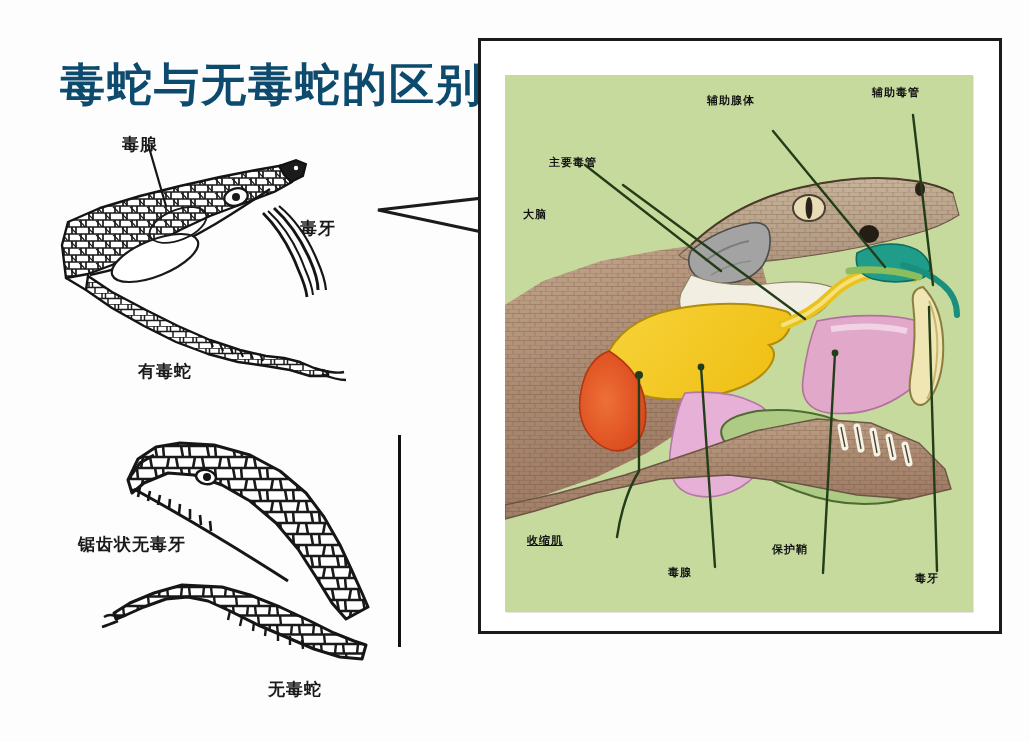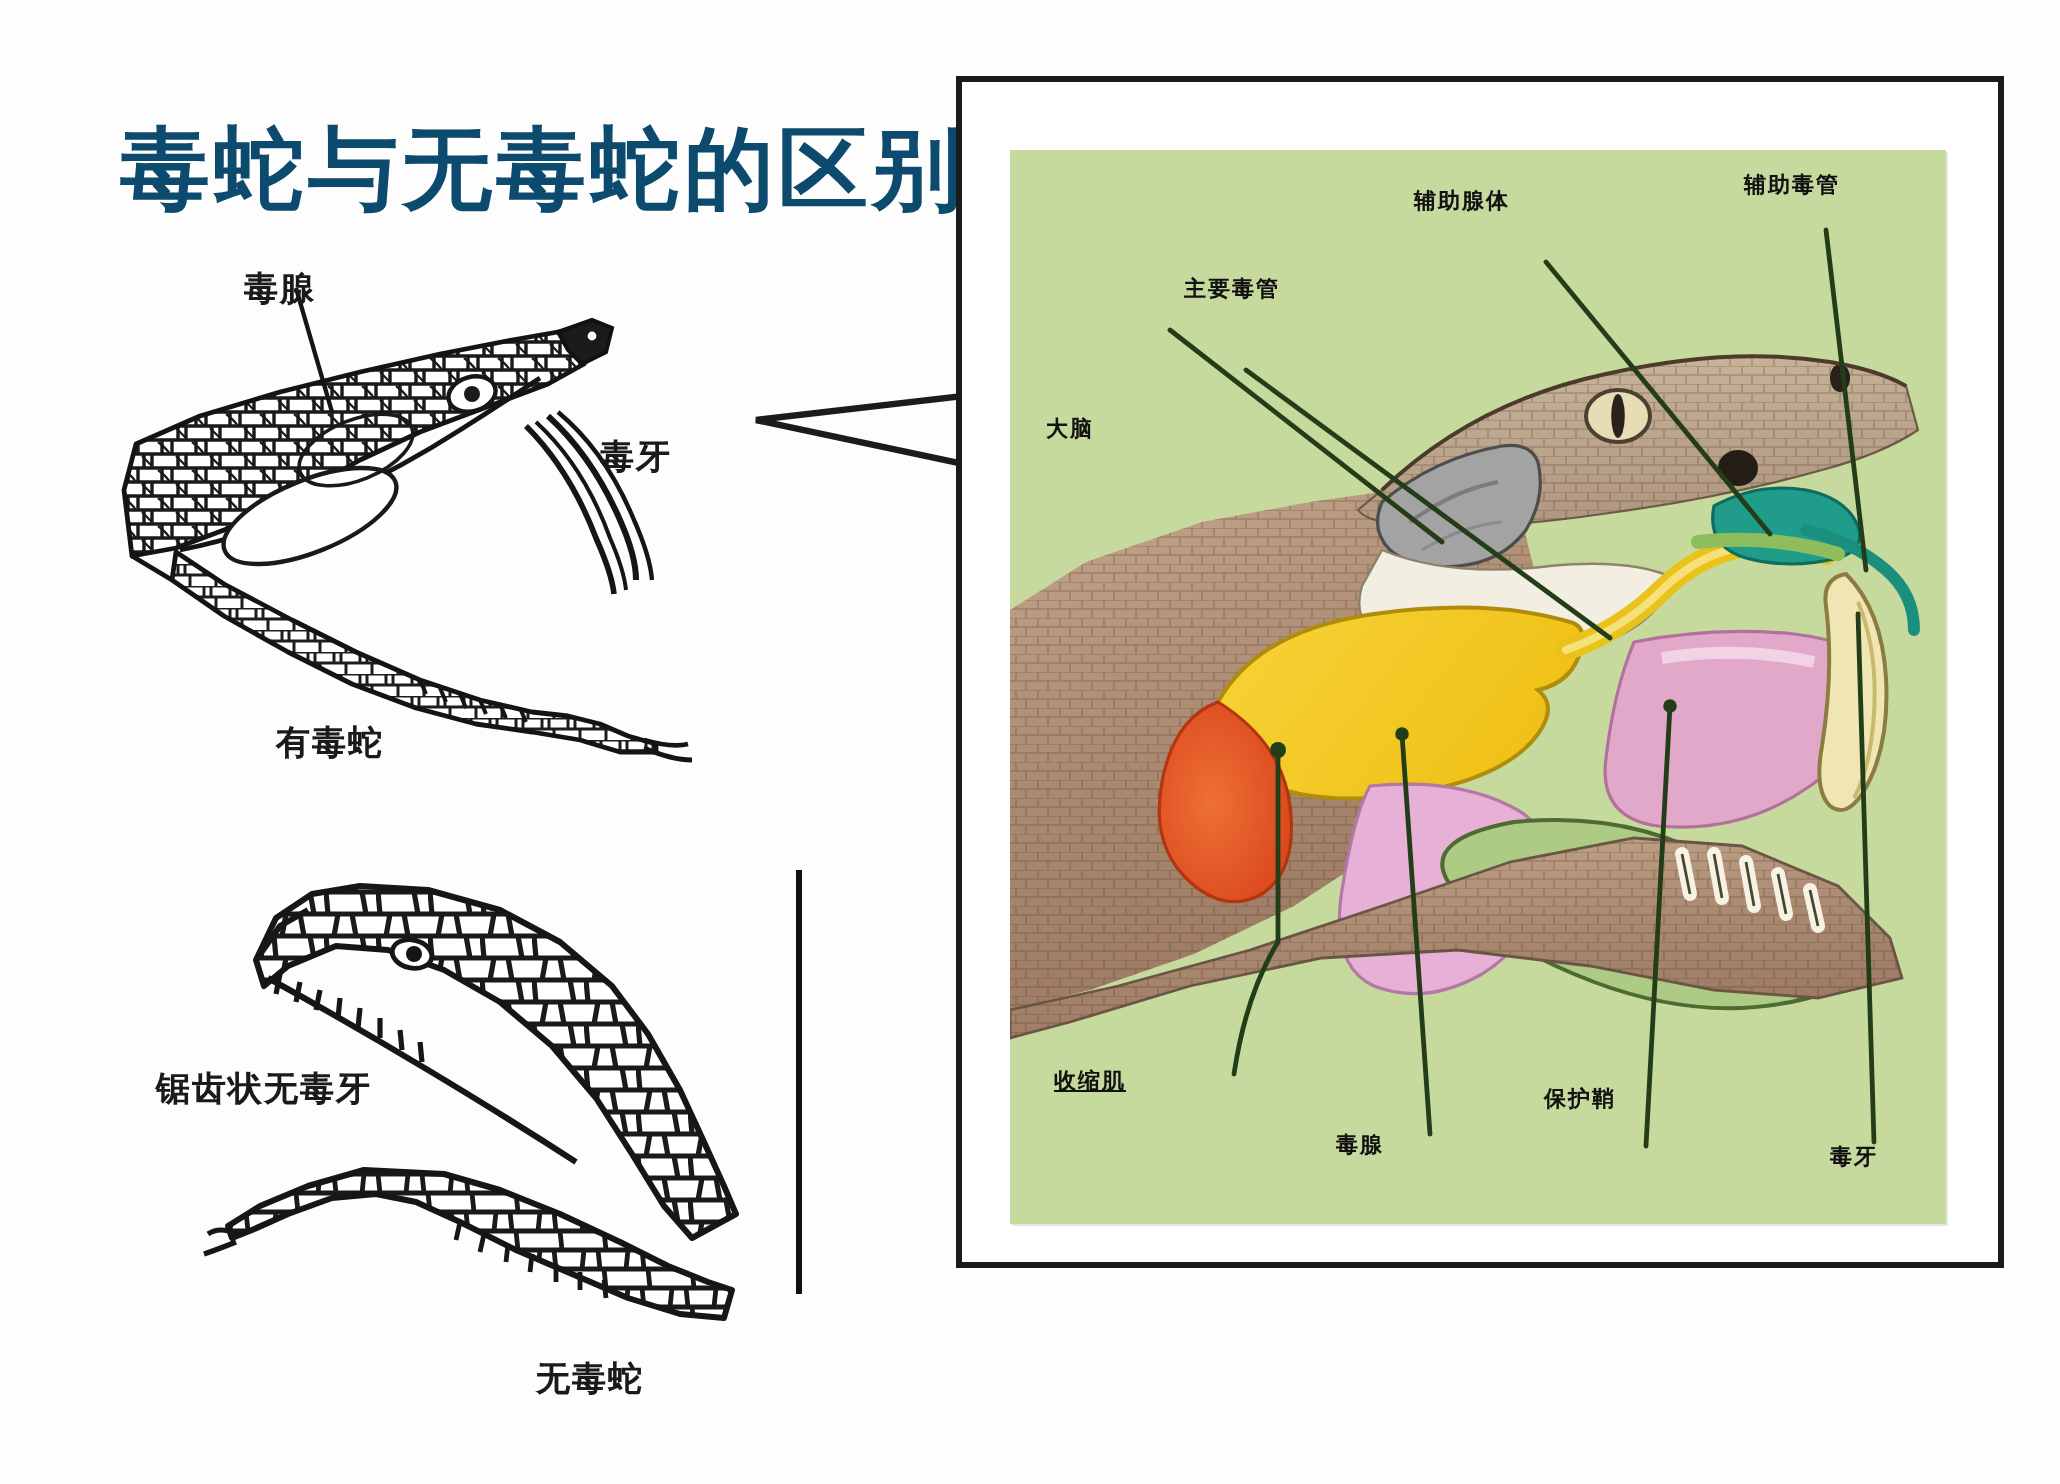--- a/index.html
+++ b/index.html
@@ -339,21 +339,21 @@
         <path d="M432 496 L424 232"></path>
       </g>
       <g fill="#243d19">
         <circle cx="134" cy="300" r="4"></circle>
         <circle cx="196" cy="292" r="3.4"></circle>
         <circle cx="330" cy="278" r="3.4"></circle>
       </g>
     </svg>
 
     <div class="panel-lbl" style="left:18px; top:132px;">大脑</div>
-    <div class="panel-lbl" style="left:44px; top:62px;margin-left:43px;">主要毒管</div>
+    <div class="panel-lbl" style="left:44px; top:80px;">主要毒管</div>
     <div class="panel-lbl" style="left:202px; top:18px;">辅助腺体</div>
     <div class="panel-lbl" style="left:347px; top:10px;margin-left:20px;">辅助毒管</div>
 
     <div class="panel-lbl" style="left:22px; top:458px;text-decoration:underline;">收缩肌</div>
     <div class="panel-lbl" style="left:163px; top:490px;">毒腺</div>
     <div class="panel-lbl" style="left:267px; top:467px;font-family:Liberation Serif, serif;">保护鞘</div>
     <div class="panel-lbl" style="left:410px; top:496px;">毒牙</div>
 
   </div>
 

